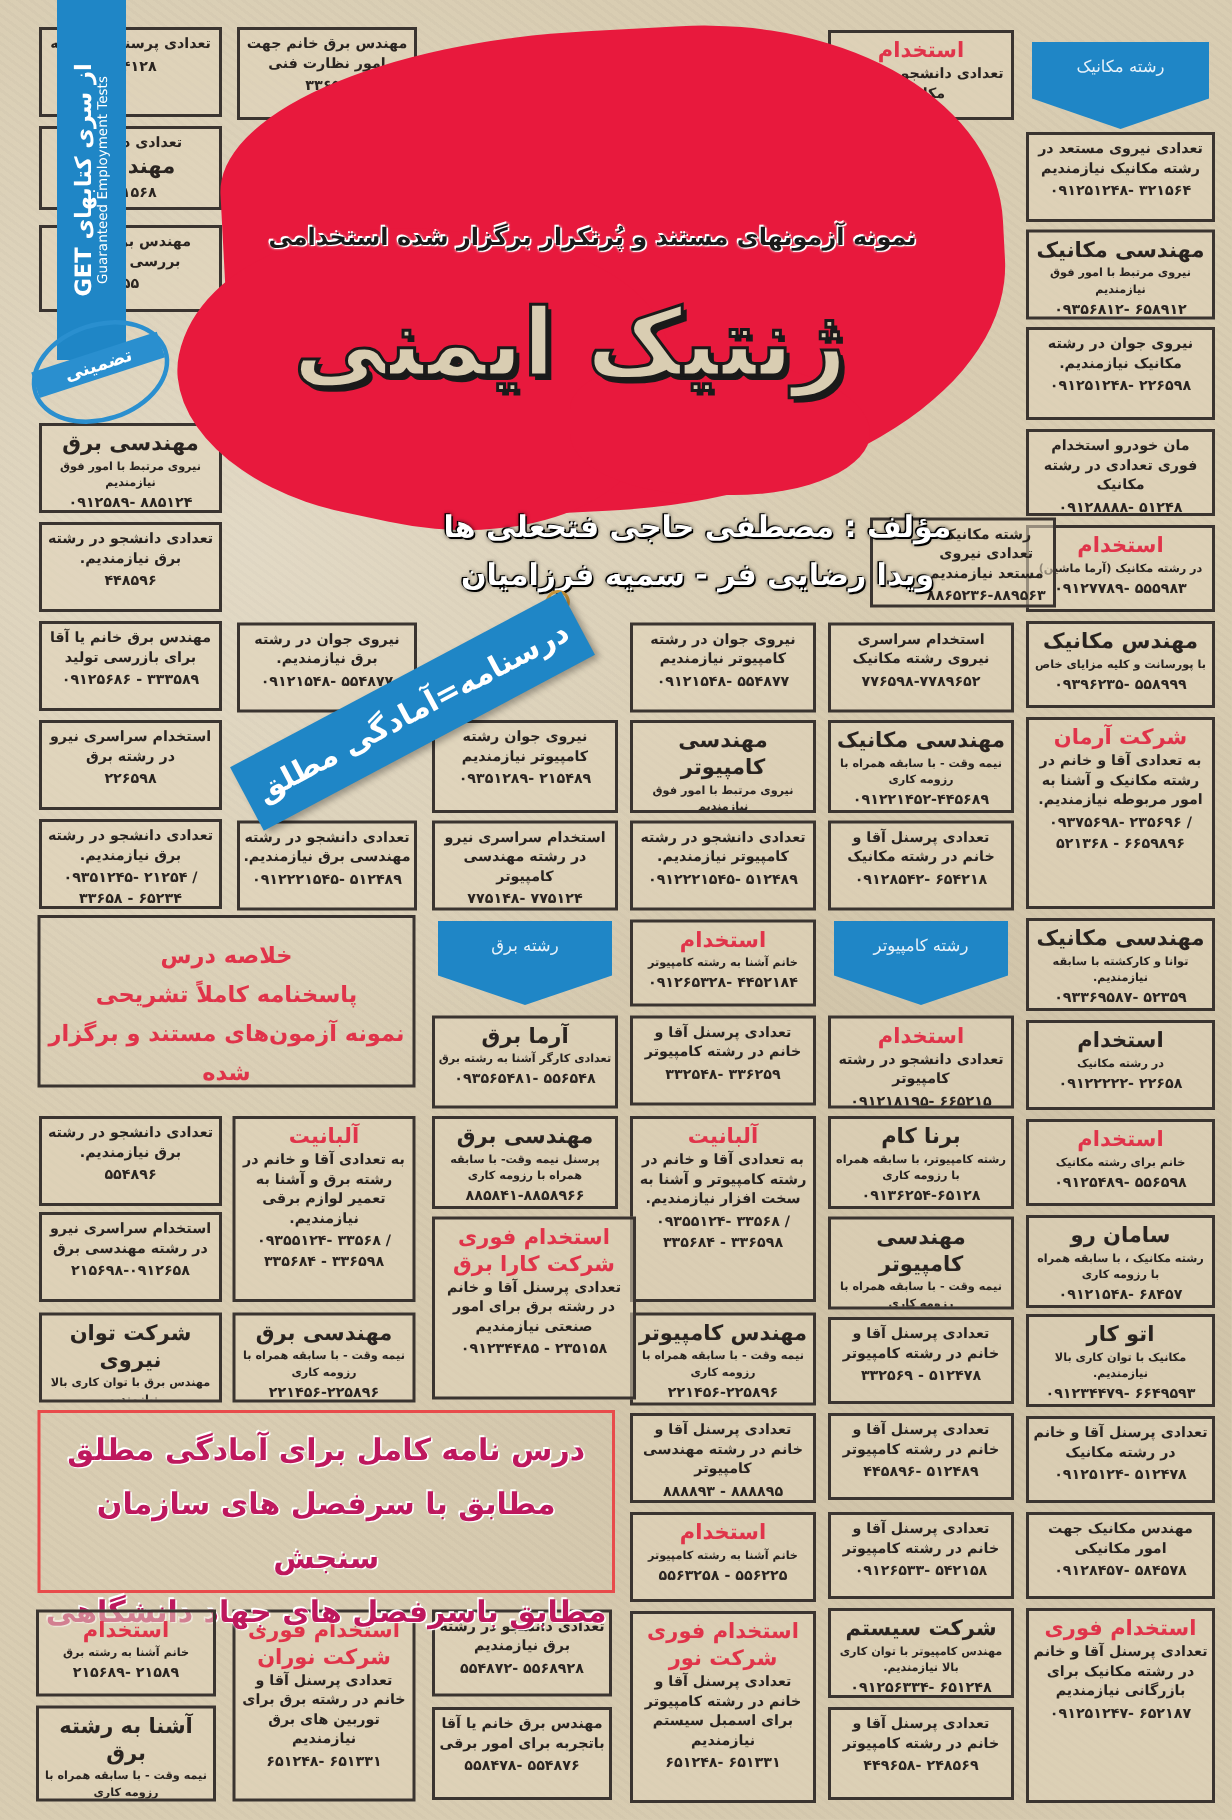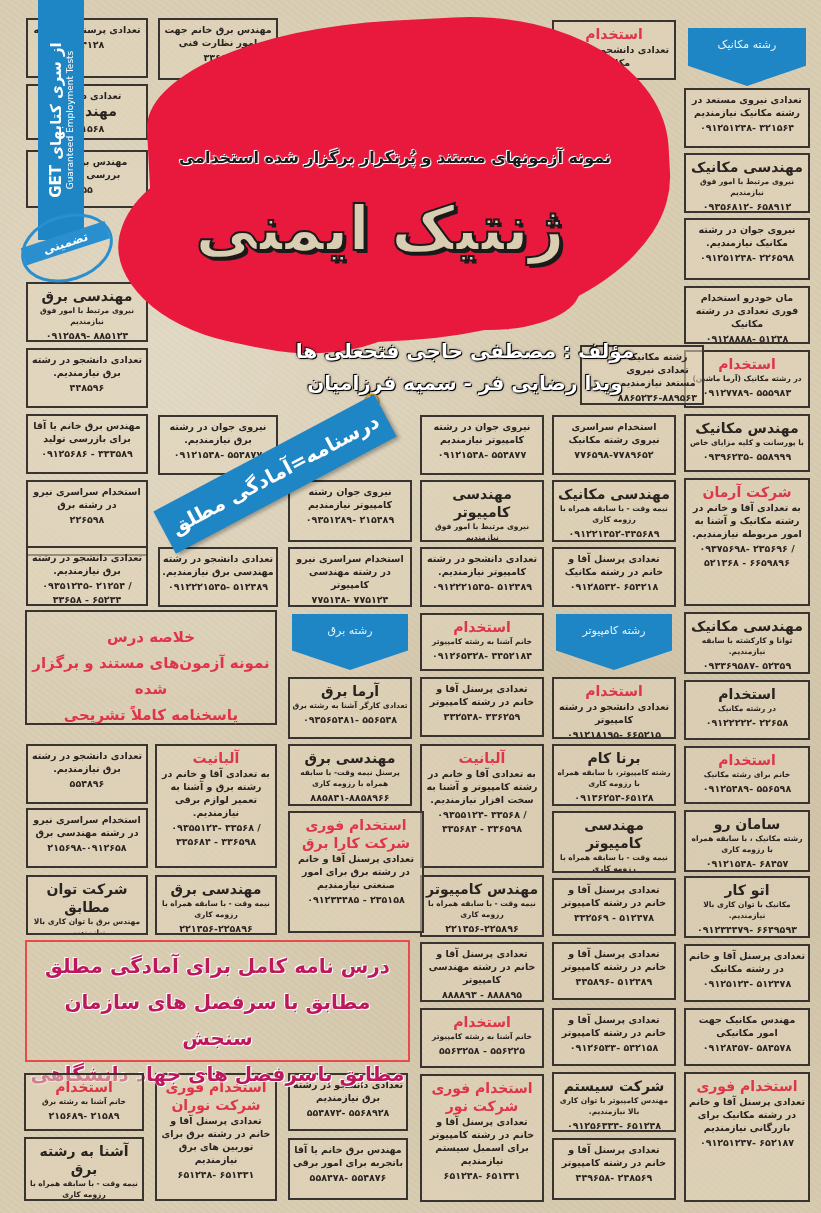--- a/index.html
+++ b/index.html
@@ -322,45 +322,45 @@
     <div class="p">۰۹۱۲۵۸۹- ۸۸۵۱۲۴</div>
   </div>
 <div class="box" style="left:26px;top:348px;width:122px;height:60px;">
   <div class="t">تعدادی دانشجو در رشته برق نیازمندیم.</div>
     <div class="p">۴۴۸۵۹۶</div>
   </div>
 <div class="box" style="left:26px;top:414px;width:122px;height:60px;">
   <div class="t">مهندس برق خانم یا آقا برای بازرسی تولید</div>
     <div class="p">۰۹۱۲۵۶۸۶ - ۳۳۳۵۸۹</div>
   </div>
-<div class="box" style="left:26px;top:480px;width:122px;height:76px;">
+<div class="box" style="left:26px;top:480px;width:122px;height:60px;">
   <div class="t">استخدام سراسری نیرو در رشته برق</div>
     <div class="p">۲۲۶۵۹۸</div>
   </div>
 <div class="box" style="left:26px;top:546px;width:122px;height:60px;">
   <div class="t">تعدادی دانشجو در رشته برق نیازمندیم.</div>
     <div class="p">۰۹۳۵۱۲۴۵- ۲۱۲۵۴ / ۳۳۶۵۸ - ۶۵۲۳۴</div>
   </div>
 
 <div class="summary">
   <div>خلاصه درس</div>
+  <div>پاسخنامه کاملاً تشریحی</div>
   <div>نمونه آزمون‌های مستند و برگزار شده</div>
-  <div>پاسخنامه کاملاً تشریحی</div>
 </div>
 
 <div class="box" style="left:26px;top:744px;width:122px;height:60px;">
   <div class="t">تعدادی دانشجو در رشته برق نیازمندیم.</div>
     <div class="p">۵۵۴۸۹۶</div>
   </div>
 <div class="box" style="left:26px;top:808px;width:122px;height:60px;">
   <div class="t">استخدام سراسری نیرو در رشته مهندسی برق</div>
     <div class="p">۲۱۵۶۹۸-۰۹۱۲۶۵۸</div>
   </div>
 <div class="box" style="left:26px;top:875px;width:122px;height:60px;">
-  <div class="h">شرکت توان مطابق</div>
+  <div class="h">شرکت توان نیروی</div>
     <div class="s">مهندس برق با توان کاری بالا نیازمندیم.</div>
   </div>
 
 <div class="bigbox">
   <div>درس نامه کامل برای آمادگی مطلق</div>
   <div>مطابق با سرفصل های سازمان سنجش</div>
   <div>مطابق باسرفصل های جهاد دانشگاهی</div>
 </div>
 
 <div class="box" style="left:24px;top:1073px;width:120px;height:58px;">

